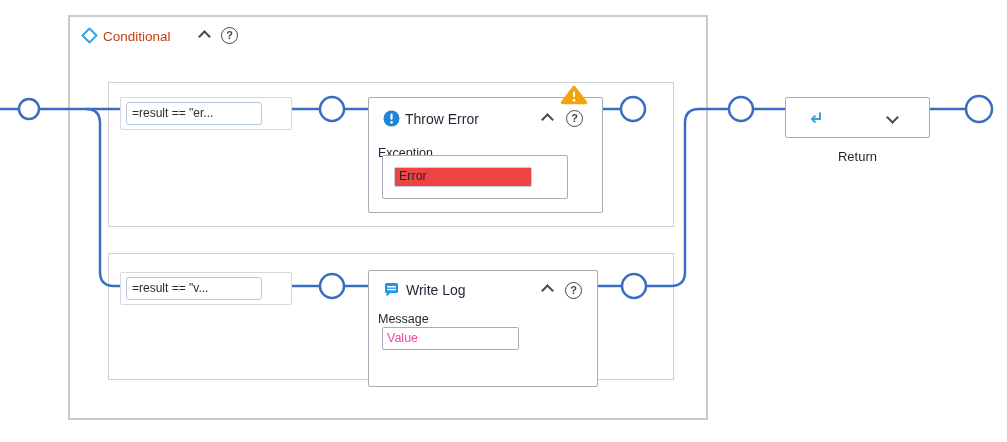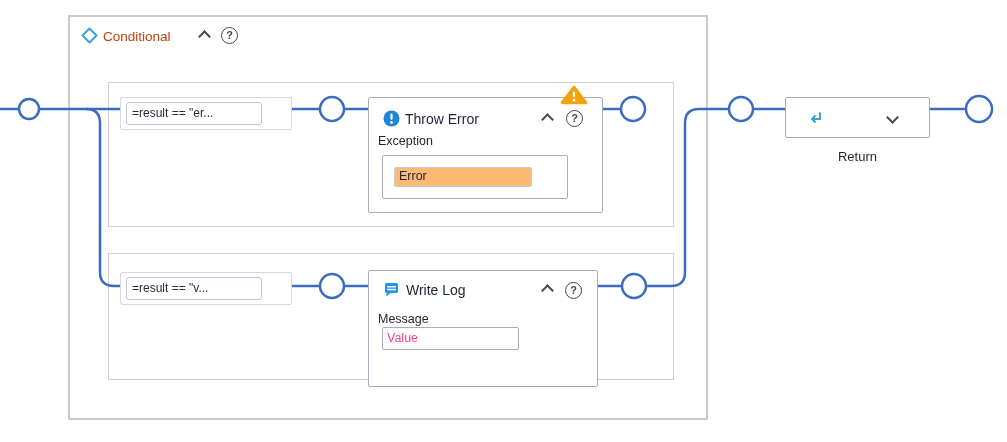--- a/index.html
+++ b/index.html
@@ -39,21 +39,21 @@
     font-size:12px; line-height:20px; padding-left:5px; color:#2b2b33; white-space:nowrap; overflow:hidden; }
 
   
   .activity { position:absolute; background:#fff; border:1.5px solid #a9abb6; border-radius:2px; z-index:3; }
   .act-throw { left:368px; top:97px; width:235px; height:116px; }
   .act-log { left:368px; top:270px; width:230px; height:117px; }
   .act-icon { position:absolute; width:17px; height:17px; }
   .act-title { position:absolute; font-size:14px; color:#1f2433; white-space:nowrap; }
   .fld-label { position:absolute; font-size:12.5px; color:#26262e; }
   .fld-outer { position:absolute; border:1.5px solid #a9adb9; border-radius:2px; background:#fff; }
-  .fld-inner { position:absolute; border:1.5px solid #c5cbd9; border-radius:2px; background:#fdba74;
+  .fld-inner { position:absolute; border:1.5px solid #c5cbd9; border-radius:2px; background:#ef4444;
     font-size:12.5px; line-height:17px; padding-left:4px; color:#26262e; }
   .fld-input { position:absolute; border:1.5px solid #a9adb9; border-radius:2px; background:#fff;
     font-size:12.5px; line-height:20px; padding-left:4px; color:#ec4899; }
   .warn-badge { position:absolute; left:559px; top:85px; width:30px; height:20px; z-index:5; }
 
   
   .return-box { position:absolute; left:785px; top:97px; width:145px; height:41px;
     border:1.5px solid #a9abb6; border-radius:2px; background:#fff; z-index:3; }
   .ret-icon { position:absolute; left:20px; top:11px; width:18px; height:18px; }
   .ret-chev { left:102px; top:15px; }
@@ -110,21 +110,21 @@
 
   <div class="activity act-throw">
     <svg class="act-icon" style="left:14px; top:12px;" viewBox="0 0 17 17">
       <circle cx="8.5" cy="8.5" r="8" fill="#1F83D6"></circle>
       <rect x="7.4" y="3.6" width="2.2" height="6.2" rx="1.1" fill="#fff"></rect>
       <circle cx="8.5" cy="12.4" r="1.35" fill="#fff"></circle>
     </svg>
     <span class="act-title" style="left:36px; top:13px;">Throw Error</span>
     <span class="chev up" style="left:174px; top:17px;"></span>
     <span class="help" style="left:197px; top:12px;">?</span>
-    <span class="fld-label" style="left:9px; top:36px;">Exception</span>
+    <span class="fld-label" style="left:9px; top:48px;">Exception</span>
     <div class="fld-outer" style="left:13px; top:57px; width:186px; height:44px;">
       <div class="fld-inner" style="left:11px; top:11px; width:138px; height:20px;">Error</div>
     </div>
   </div>
   <svg class="warn-badge" viewBox="0 0 30 20">
     <path d="M15 2.5 L26.5 17.5 H3.5 Z" fill="#F2A30D" stroke="#F2A30D" stroke-width="3.5" stroke-linejoin="round"></path>
     <rect x="13.9" y="6.5" width="2.2" height="5.6" rx="1.1" fill="#fff"></rect>
     <circle cx="15" cy="15.2" r="1.35" fill="#fff"></circle>
   </svg>
 

